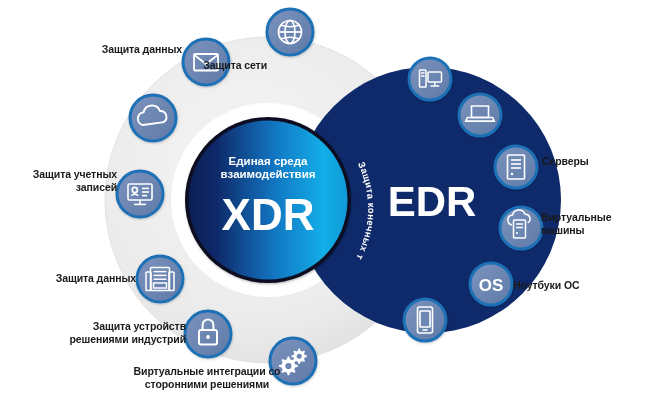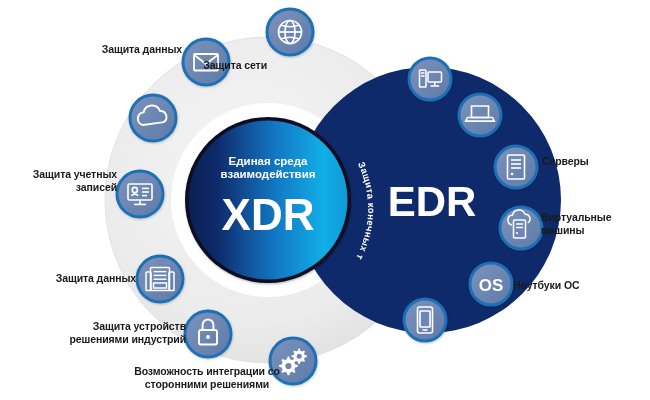--- a/index.html
+++ b/index.html
@@ -277,21 +277,21 @@
 
 
 <div class="lbl r" style="right:533px; top:168px; width:120px;">Защита учетных
 записей</div>
 
 <div class="lbl r" style="right:514px; top:272px; width:120px;">Защита данных</div>
 
 <div class="lbl r" style="right:464px; top:320px; width:145px;">Защита устройств
 решениями индустрий</div>
 
-<div class="lbl c" style="left:112px; top:365px; width:190px;">Возможность интеграции со
+<div class="lbl c" style="left:112px; top:365px; width:190px;">Виртуальные интеграции со
 сторонними решениями</div>
 
 
 
 <div class="lbl l" style="left:542px; top:155px; width:90px;">Серверы</div>
 
 <div class="lbl l" style="left:541px; top:211px; width:96px;">Виртуальные
 машины</div>
 
 <div class="lbl l" style="left:513px; top:279px; width:110px;">Ноутбуки ОС</div>

